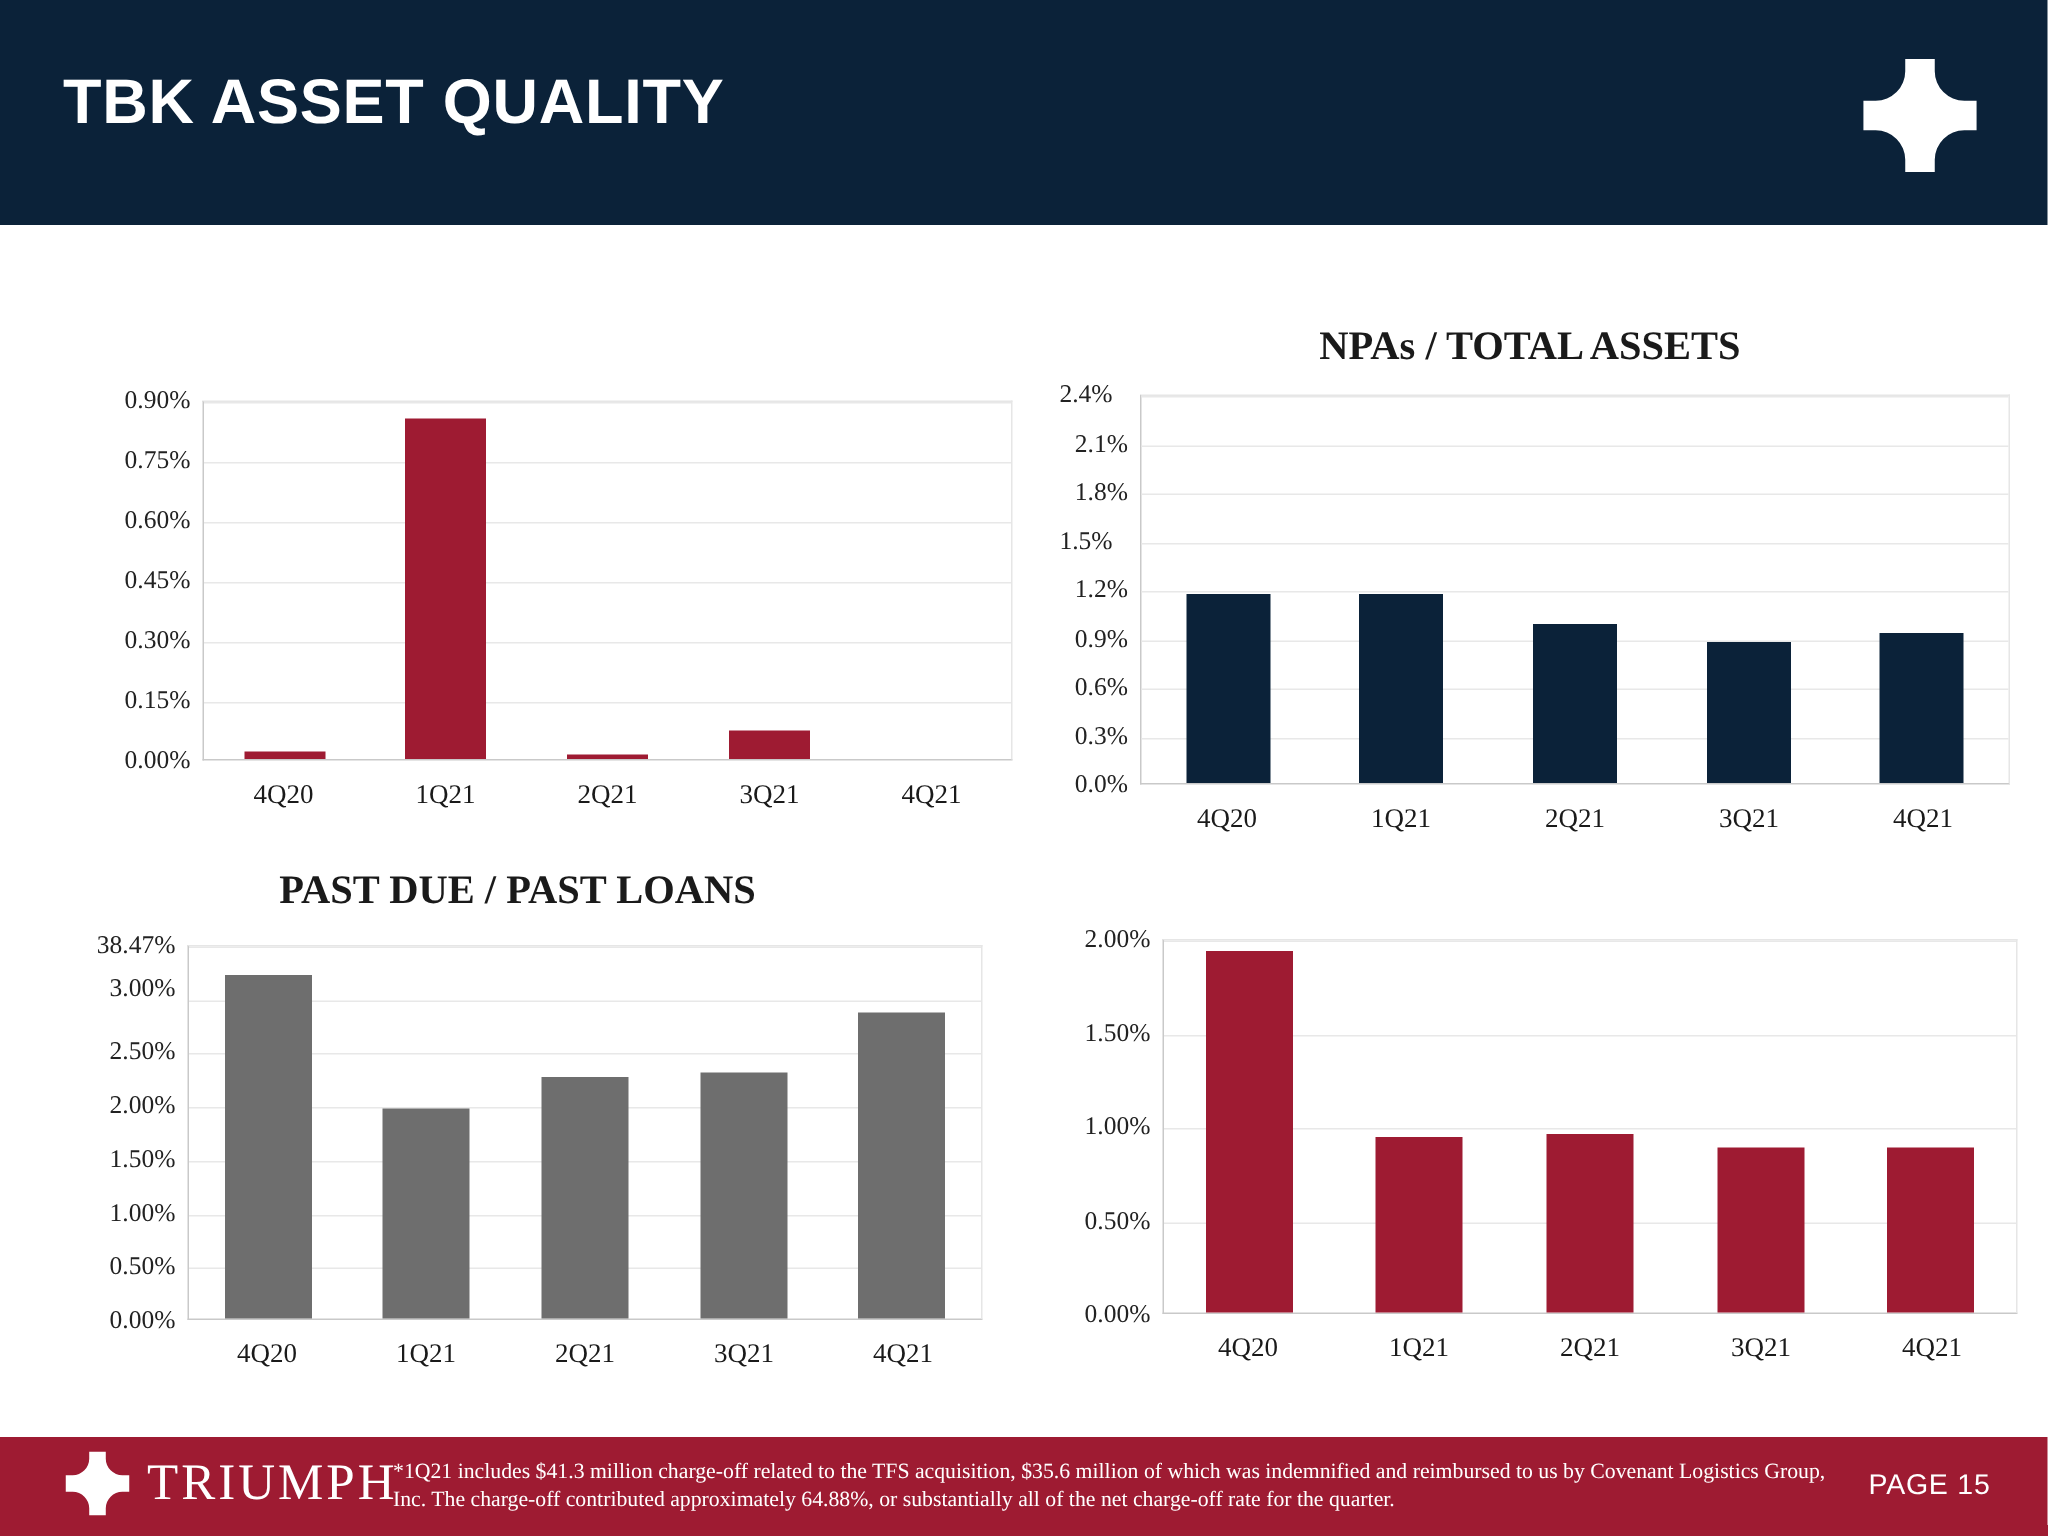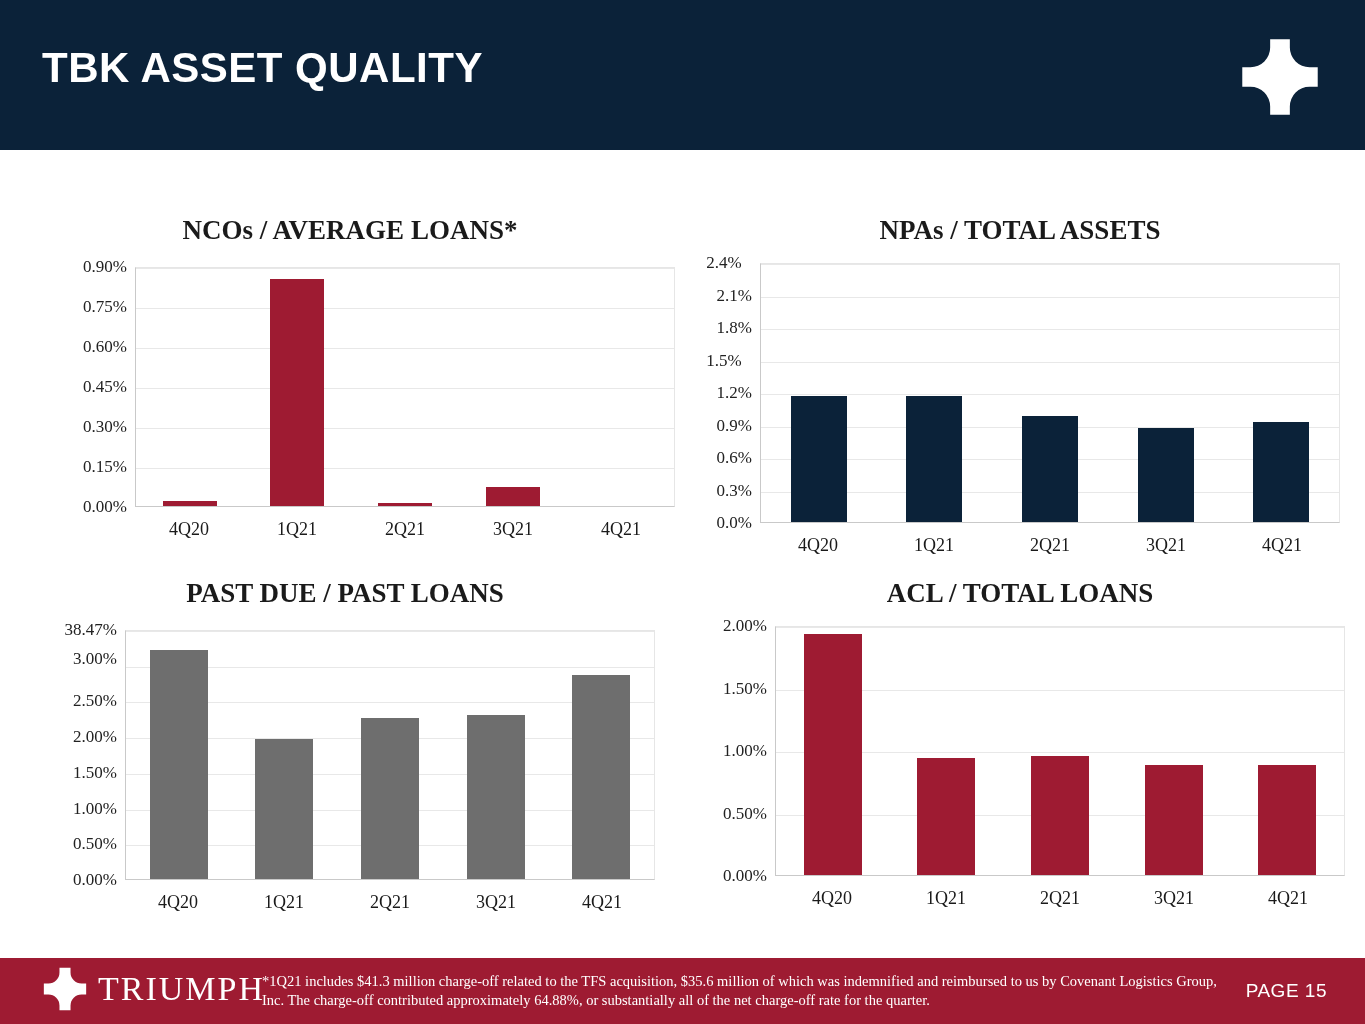--- a/index.html
+++ b/index.html
@@ -74,21 +74,20 @@
 <body>
 
 <div class="header">
   <div class="header-title">TBK ASSET QUALITY</div>
   <svg class="header-logo" viewBox="0 0 100 100">
     <path d="M38 4 h24 v10 a24 24 0 0 0 24 24 h10 v24 h-10 a24 24 0 0 0 -24 24 v10 h-24 v-10 a24 24 0 0 0 -24 -24 h-10 v-24 h10 a24 24 0 0 0 24 -24 z" fill="#ffffff"></path>
   </svg>
 </div>
 
 <div class="chart-block" id="chart-ncos" style="left:30px;top:215px;width:640px;height:330px;">
-  <div class="chart-title" style="width:640px;">NCOs / AVERAGE LOANS*</div>
 <div class="plot" style="left: 105px; top: 52px; width: 540px; height: 240px; position: absolute;">
       <div class="gridline" style="top: 200px;"></div>
       <div class="gridline" style="top: 160px;"></div>
       <div class="gridline" style="top: 120px;"></div>
       <div class="gridline" style="top: 80px;"></div>
       <div class="gridline" style="top: 40px;"></div>
       <div class="gridline" style="top: 0px;"></div>
       <div class="bars">
         <div class="barcell">
           <div class="bar" style="width: 54px; height: 5.33333px; background: rgb(158, 27, 50);"></div>
@@ -209,21 +208,20 @@
     <div class="xlabels" style="left: 105px; width: 530px; top: 314px; position: absolute;">
       <div class="xlabel">4Q20</div>
       <div class="xlabel">1Q21</div>
       <div class="xlabel">2Q21</div>
       <div class="xlabel">3Q21</div>
       <div class="xlabel">4Q21</div>
     </div>
   </div>
 
 <div class="chart-block" id="chart-acl" style="left:695px;top:578px;width:650px;height:350px;">
-  <div class="chart-title" style="width:650px;">ACL / TOTAL LOANS</div>
 <div class="plot" style="left: 80px; top: 48px; width: 570px; height: 250px; position: absolute;">
       <div class="gridline" style="top: 187.5px;"></div>
       <div class="gridline" style="top: 125px;"></div>
       <div class="gridline" style="top: 62.5px;"></div>
       <div class="gridline" style="top: 0px;"></div>
       <div class="bars">
         <div class="barcell">
           <div class="bar" style="width: 58px; height: 241.25px; background: rgb(158, 27, 50);"></div>
         </div>
         <div class="barcell">

